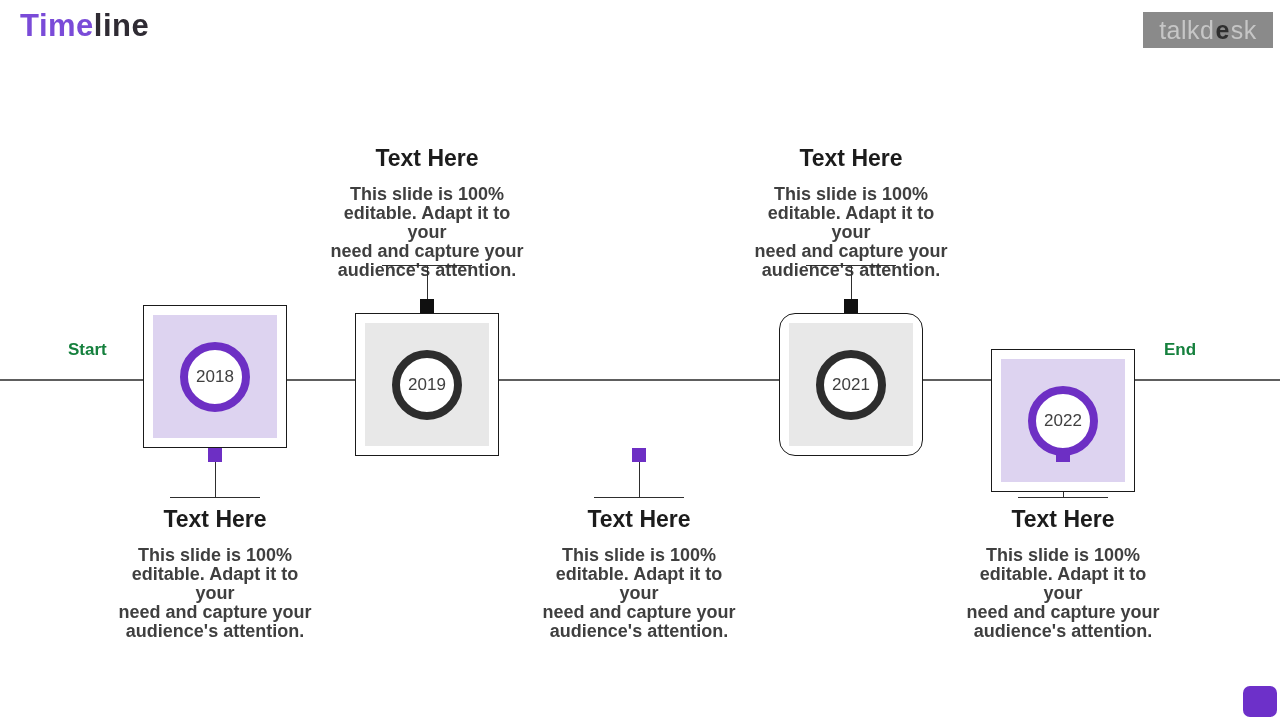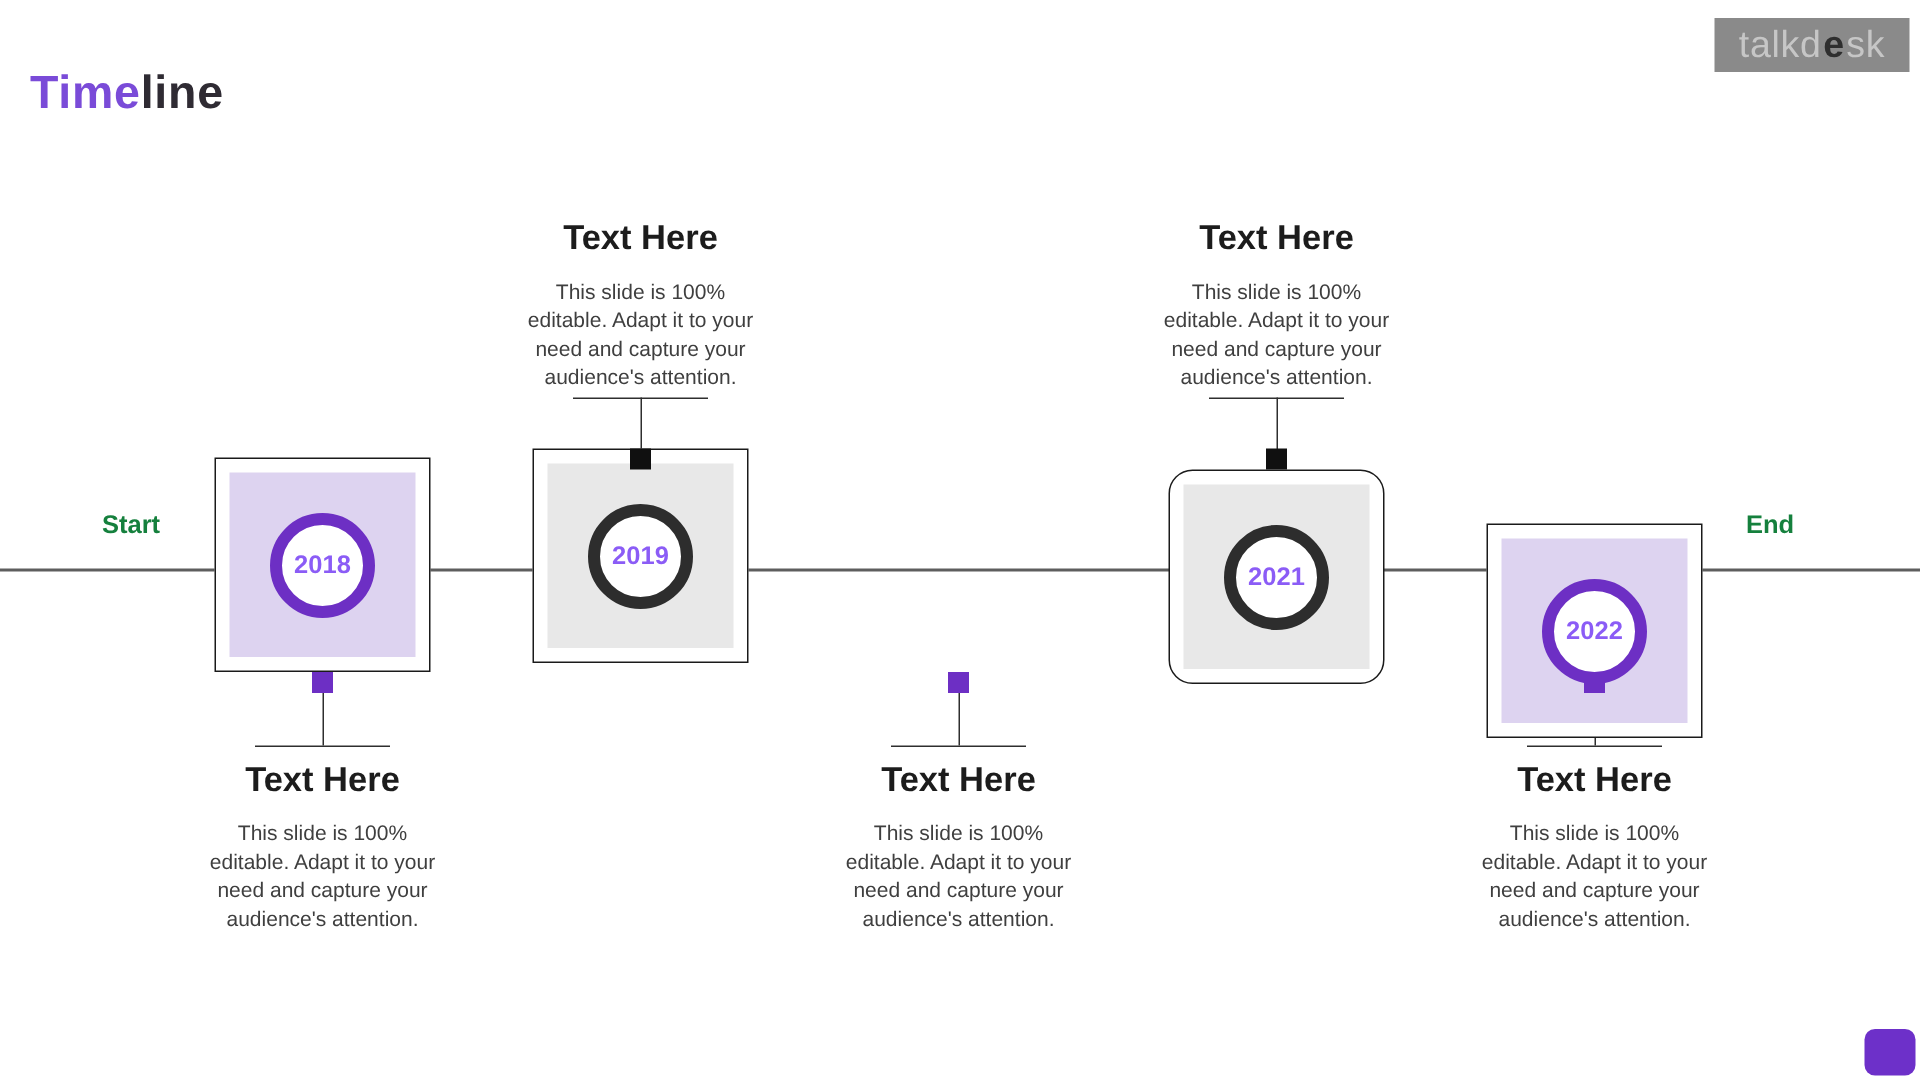--- a/index.html
+++ b/index.html
@@ -14,21 +14,21 @@
     --logo-bg:#8A8A8A;
     --logo-text:#C6C6C6;
     --logo-e:#2E2E2E;
   }
   *{box-sizing:border-box;margin:0;padding:0;}
   html,body{background:#fff;}
   body{font-family:"Liberation Sans", sans-serif;}
   .slide{position:relative;width:1280px;height:720px;background:#fff;overflow:hidden;}
 
   
-  .title{position:absolute;left:20px;top:8px;font-size:31px;font-weight:bold;letter-spacing:.5px;margin-top:36px;}
+  .title{position:absolute;left:20px;top:8px;font-size:31px;font-weight:bold;letter-spacing:.5px;}
   .title .hl{color:var(--title-purple);}
   .title .rest{color:#2F2B33;}
 
   
   .logo{position:absolute;left:1143px;top:12px;width:130px;height:36px;background:var(--logo-bg);
         display:flex;align-items:center;justify-content:center;font-size:25px;
         color:var(--logo-text);letter-spacing:.5px;}
   .logo .e{color:var(--logo-e);font-weight:bold;padding:0 1px;}
 
   
@@ -36,41 +36,41 @@
   .endlabel{position:absolute;top:340px;font-size:17px;font-weight:bold;color:#15803d;z-index:1;}
   .endlabel.start{left:68px;}
   .endlabel.end{left:1164px;}
 
   
   .box{position:absolute;width:144px;height:143px;background:#fff;border:1px solid #1A1A1A;z-index:2;}
   .box .inner{position:absolute;inset:9px;display:flex;align-items:center;justify-content:center;}
   .inner.purple{background:var(--accent-light);}
   .inner.gray{background:var(--gray-fill);}
   .ring{width:70px;height:70px;border-radius:50%;background:#fff;display:flex;align-items:center;
-        justify-content:center;font-weight:bold;font-size:17px;color:#8b5cf6;}
+        justify-content:center;font-weight:normal;font-size:17px;color:#404040;}
   .ring.purple{border:8px solid var(--accent);}
   .ring.dark{border:8px solid var(--dark);}
 
   .b2018{left:143px;top:305px;}
-  .b2019{left:355px;top:299px;text-align:center;}
+  .b2019{left:355px;top:313px;text-align:center;}
   .b2020{left:567px;top:305px;}
   .b2021{left:779px;top:313px;border-radius:16px;}
   .b2022{left:991px;top:305px;margin-top:44px;}
 
   
   .hline{position:absolute;width:90px;height:1px;background:#2E2E2E;z-index:1;}
   .vline{position:absolute;width:1px;height:35px;background:#2E2E2E;z-index:1;}
   .sq{position:absolute;width:14px;height:14px;z-index:3;}
   .sq.black{background:#101010;}
   .sq.purple{background:var(--accent);}
 
   
   .callout{position:absolute;width:210px;text-align:center;z-index:1;}
   .callout .h{font-size:23px;font-weight:bold;color:var(--heading-text);margin-bottom:13px;}
-  .callout .p{font-size:14px;line-height:19px;color:var(--body-text);white-space:pre-line;}
+  .callout .p{font-size:18px;line-height:19px;color:var(--body-text);white-space:pre-line;font-weight:bold;}
   .callout.above{top:145px;}
   .callout.below{top:506px;}
 
   
   .corner{position:absolute;left:1243px;top:686px;width:34px;height:31px;border-radius:7px;background:#6D30C9;}
 </style>
 </head>
 <body>
 
 <div class="slide">

